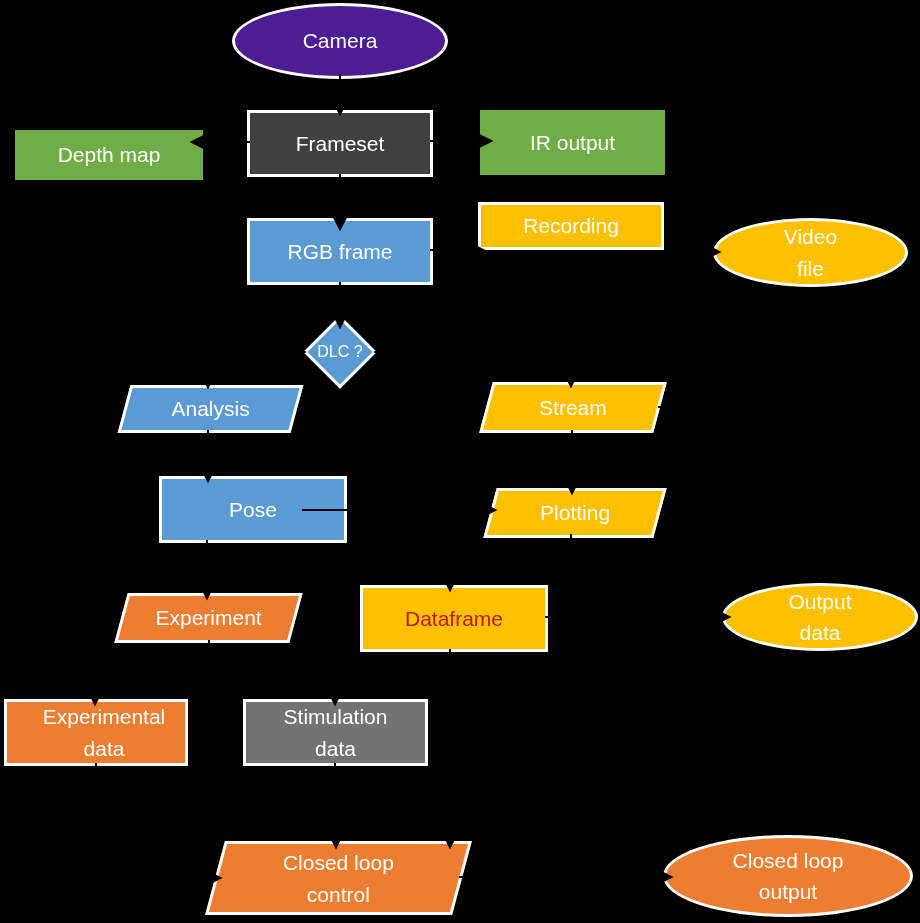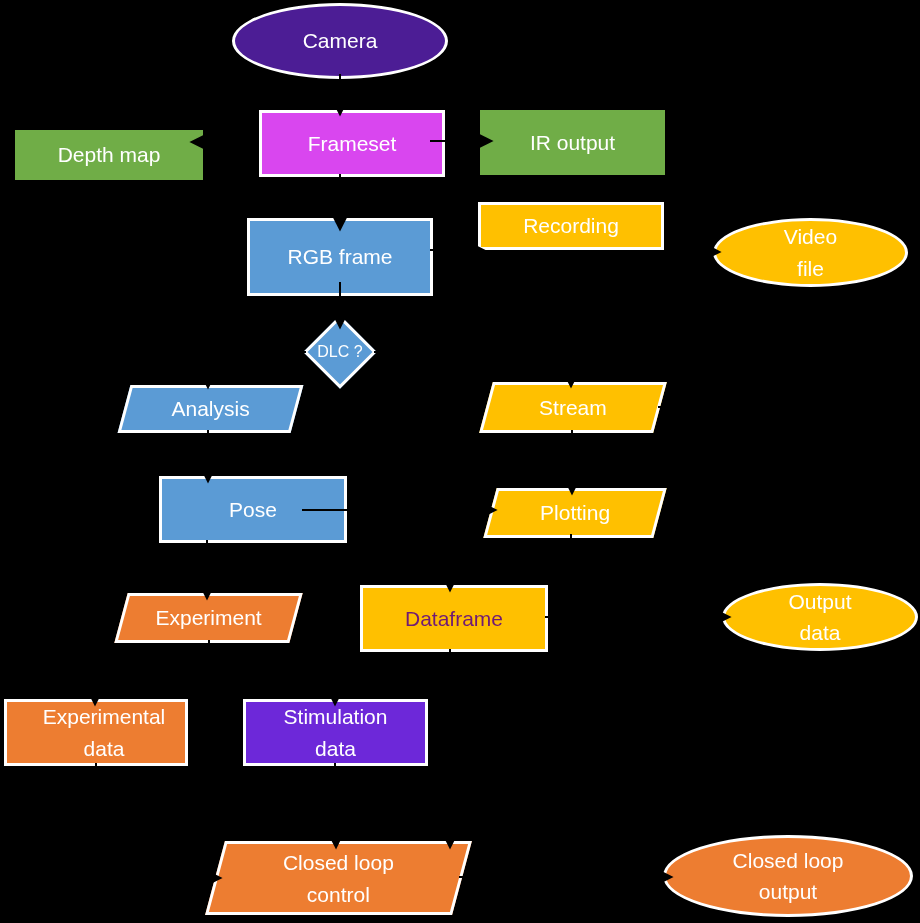--- a/index.html
+++ b/index.html
@@ -14,21 +14,21 @@
   .para .lbl{transform:skewX(15deg);display:block;width:100%;}
   .diamond .lbl{transform:rotate(-45deg);display:block;width:160%;font-size:16px;}
   .lbl{pointer-events:none;}
   #edges{position:absolute;left:0;top:0;z-index:5;pointer-events:none;}
   .edge{stroke:#000;stroke-width:2;fill:none;marker-end:url(#arw);}
 
   #n-camera{left:232px;top:3px;width:216px;height:76px;}
   #n-depth_map{left:15px;top:107px;width:188px;height:50px;margin-top:23px;}
   #n-frameset{left:247px;top:110px;width:186px;height:67px;}
   #n-ir_frame{left:480px;top:110px;width:185px;height:65px;}
-  #n-rgb_frame{left:247px;top:218px;width:186px;height:78px;}
+  #n-rgb_frame{left:247px;top:218px;width:186px;height:67px;}
   #n-recording{left:478px;top:202px;width:186px;height:48px;}
   #n-video_file{left:713px;top:218px;width:195px;height:69px;}
   #n-dlc{left:314px;top:326px;width:52px;height:52px;transform:rotate(45deg);}
   #n-analysis{left:124px;top:385px;width:173px;height:48px;}
   #n-stream{left:486px;top:382px;width:174px;height:51px;}
   #n-on_screen_video{left:713px;top:373px;width:195px;height:66px;}
   #n-pose{left:117px;top:476px;width:188px;height:67px;}
   #n-plotting{left:490px;top:488px;width:170px;height:50px;}
   #n-experiment{left:121px;top:593px;width:175px;height:50px;}
   #n-dataframe{left:360px;top:585px;width:188px;height:67px;}
@@ -42,21 +42,21 @@
 <body>
 
 <div id="canvas" style="background: rgb(0, 0, 0);">
 
   <div class="node ellipse" id="n-camera" style="background: #4c1d95; border-color: rgb(255, 255, 255); color: rgb(255, 255, 255);">
     <span class="lbl">Camera</span>
   </div>
   <div class="node rect" id="n-depth_map" style="background: rgb(112, 173, 71); border: none; color: rgb(255, 255, 255);">
     <span class="lbl">Depth map</span>
   </div>
-  <div class="node rect" id="n-frameset" style="background: #d946ef; border-color: rgb(255, 255, 255); color: rgb(255, 255, 255); margin-left: 12px;">
+  <div class="node rect" id="n-frameset" style="background: #404040; border-color: rgb(255, 255, 255); color: rgb(255, 255, 255);">
     <span class="lbl">Frameset</span>
   </div>
   <div class="node rect" id="n-ir_frame" style="background: rgb(112, 173, 71); border: none; color: rgb(255, 255, 255);">
     <span class="lbl">IR output</span>
   </div>
   <div class="node rect" id="n-rgb_frame" style="background: rgb(91, 155, 213); border-color: rgb(255, 255, 255); color: rgb(255, 255, 255);">
     <span class="lbl">RGB frame</span>
   </div>
   <div class="node rect" id="n-recording" style="background: rgb(255, 192, 0); border-color: rgb(255, 255, 255); color: rgb(255, 255, 255);">
     <span class="lbl">Recording</span>
@@ -76,32 +76,32 @@
   </div>
   <div class="node rect" id="n-pose" style="background: rgb(91, 155, 213); border-color: rgb(255, 255, 255); color: rgb(255, 255, 255); margin-left: 42px;">
     <span class="lbl">Pose</span>
   </div>
   <div class="node para" id="n-plotting" style="background: rgb(255, 192, 0); border-color: rgb(255, 255, 255); color: rgb(255, 255, 255);">
     <span class="lbl">Plotting</span>
   </div>
   <div class="node para" id="n-experiment" style="background: rgb(237, 125, 49); border-color: rgb(255, 255, 255); color: rgb(255, 255, 255);">
     <span class="lbl">Experiment</span>
   </div>
-  <div class="node rect" id="n-dataframe" style="background: rgb(255, 192, 0); border-color: rgb(255, 255, 255); color: #701a75;">
+  <div class="node rect" id="n-dataframe" style="background: rgb(255, 192, 0); border-color: rgb(255, 255, 255); color: #b91c1c;">
     <span class="lbl">Dataframe</span>
   </div>
   <div class="node ellipse" id="n-output_data" style="background: rgb(255, 192, 0); border-color: rgb(255, 255, 255); color: rgb(255, 255, 255);">
     <span class="lbl">Output
 data</span>
   </div>
   <div class="node rect" id="n-experimental_data" style="background: rgb(237, 125, 49); border-color: rgb(255, 255, 255); color: rgb(255, 255, 255); padding-left: 16px;">
     <span class="lbl">Experimental
 data</span>
   </div>
-  <div class="node rect" id="n-stimulation_data" style="background: #6d28d9; border-color: rgb(255, 255, 255); color: rgb(255, 255, 255);">
+  <div class="node rect" id="n-stimulation_data" style="background: #737373; border-color: rgb(255, 255, 255); color: rgb(255, 255, 255);">
     <span class="lbl">Stimulation
 data</span>
   </div>
   <div class="node para" id="n-closed_loop_control" style="background: rgb(237, 125, 49); border-color: rgb(255, 255, 255); color: rgb(255, 255, 255);">
     <span class="lbl">Closed loop
 control</span>
   </div>
   <div class="node ellipse" id="n-closed_loop_output" style="background: rgb(237, 125, 49); border-color: rgb(255, 255, 255); color: rgb(255, 255, 255);">
     <span class="lbl">Closed loop
 output</span>

